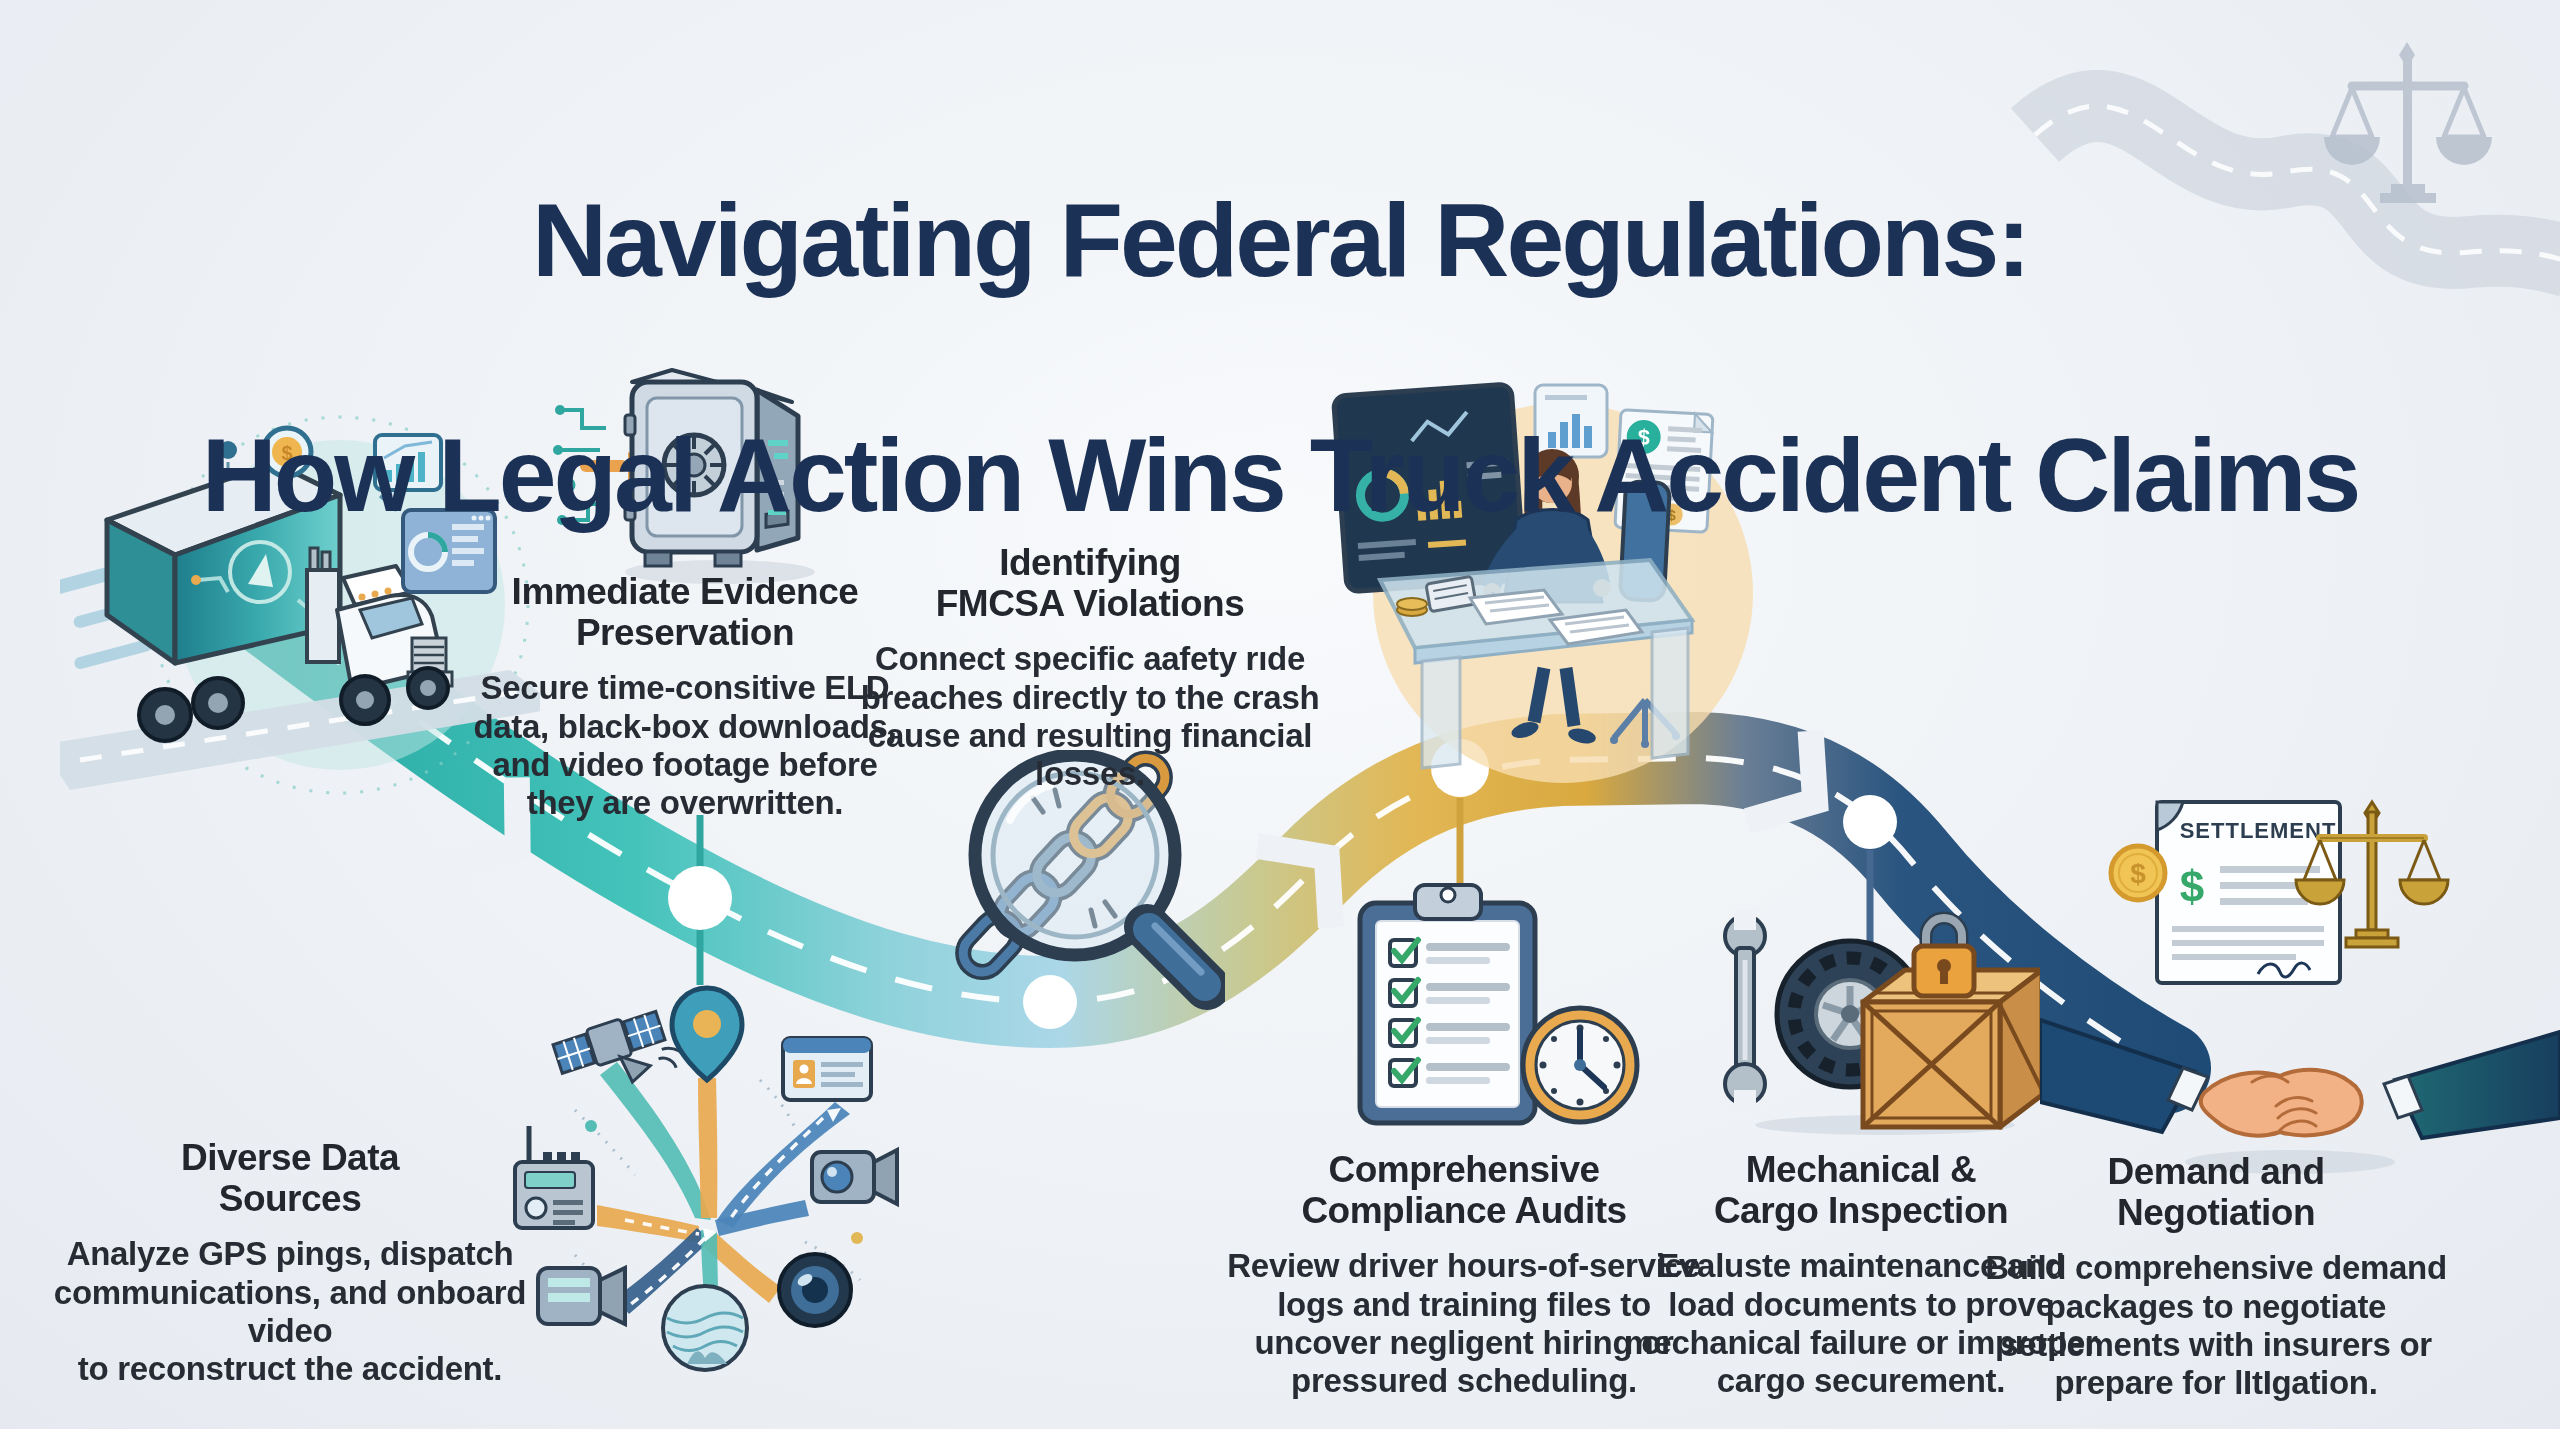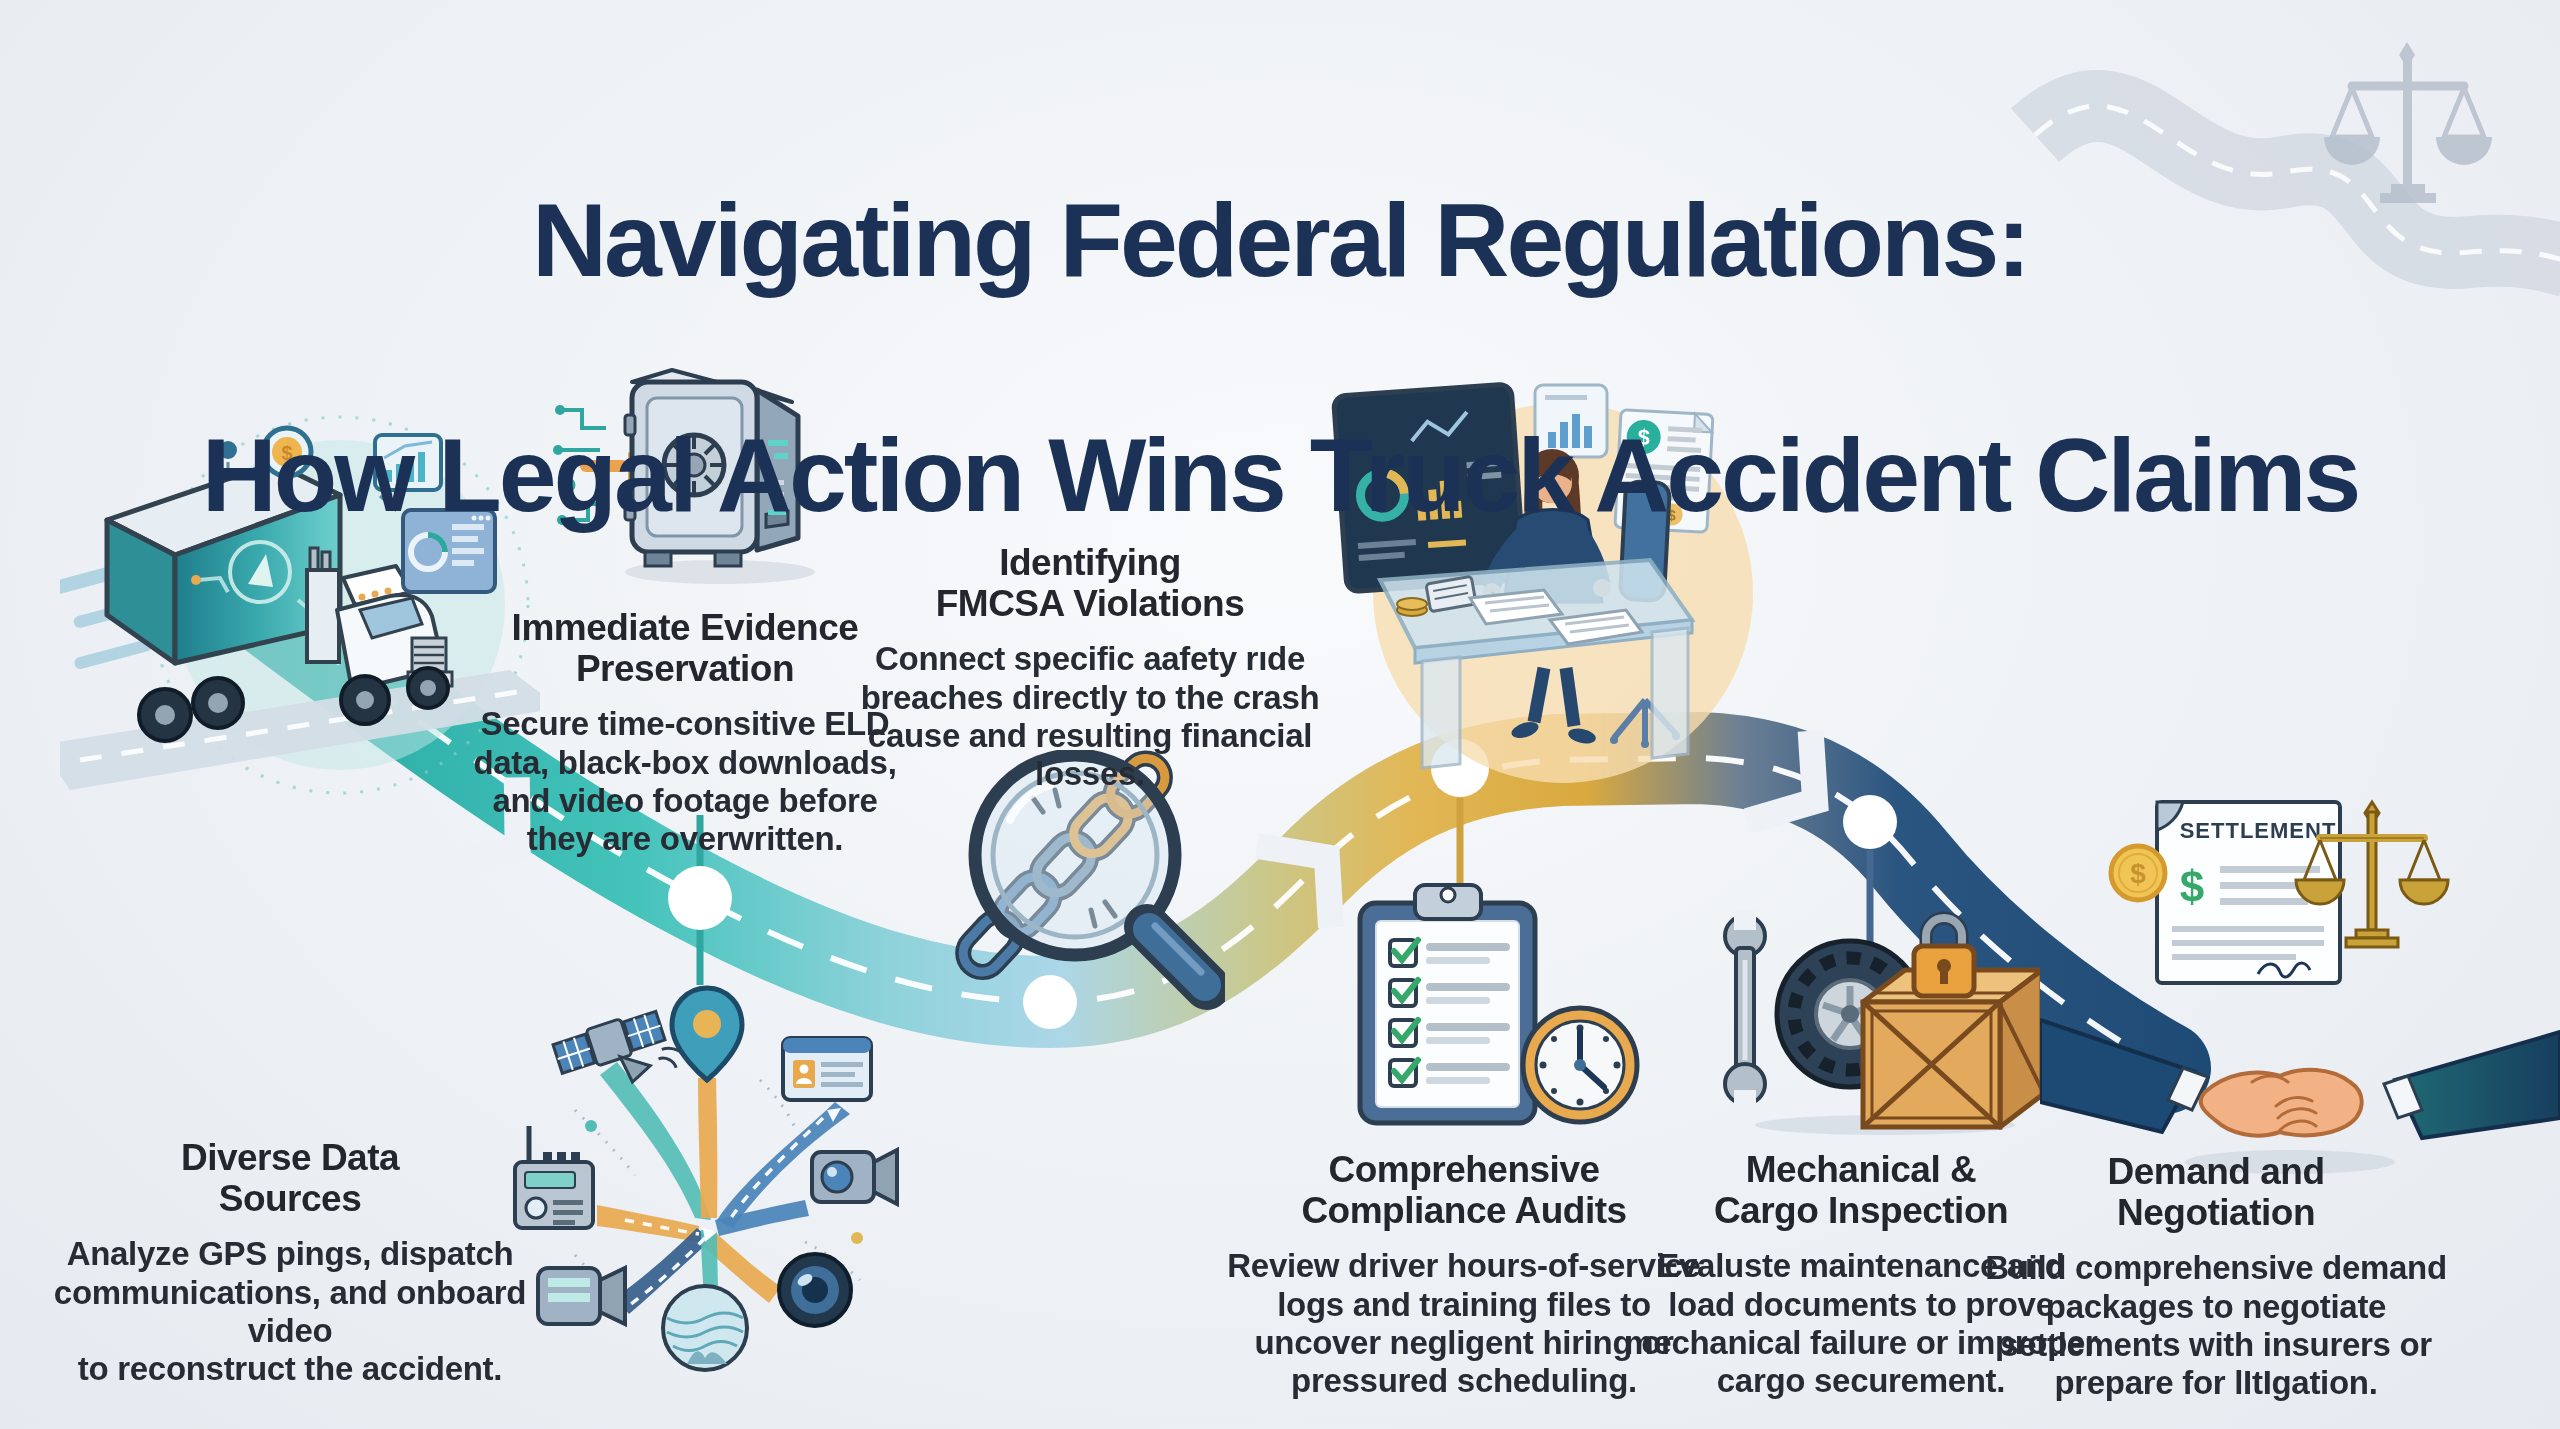--- a/index.html
+++ b/index.html
@@ -17,21 +17,21 @@
   }
   .step-text{position:absolute;text-align:center;z-index:5;}
   .step-heading{
     font-weight:bold;font-size:37px;line-height:1.1;letter-spacing:-0.5px;
     color:#23262d;white-space:pre-line;margin-bottom:16px;
   }
   .step-body{
     font-weight:bold;font-size:33px;line-height:1.16;letter-spacing:-0.3px;
     color:#272b33;white-space:pre-line;
   }
-  .st1{left:425px;top:572px;width:520px;margin-top:36px;}
+  .st1{left:425px;top:572px;width:520px;}
   .st2{left:860px;top:543px;width:460px;}
   .st3{left:30px;top:1138px;width:520px;}
   .st4{left:1194px;top:1150px;width:540px;}
   .st5{left:1591px;top:1150px;width:540px;}
   .st6{left:1946px;top:1152px;width:540px;}
   svg{display:block;}
   .z0{z-index:0;} .z1{z-index:1;} .z2{z-index:2;}
 </style>
 </head>
 <body>

